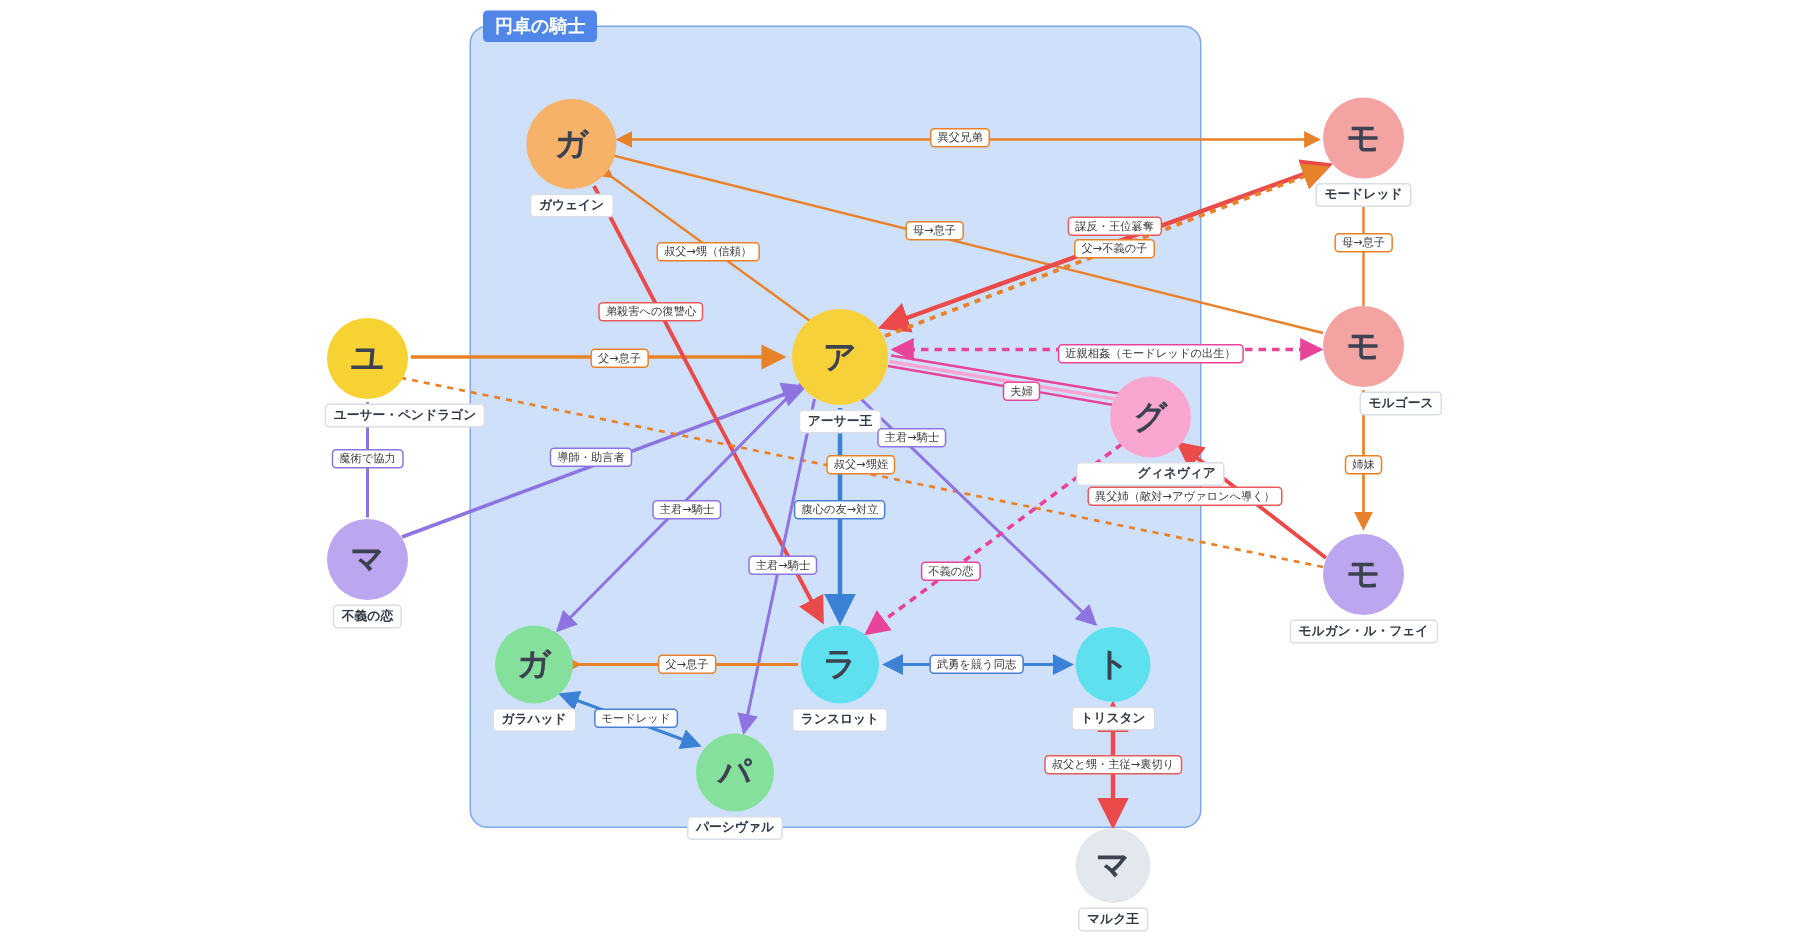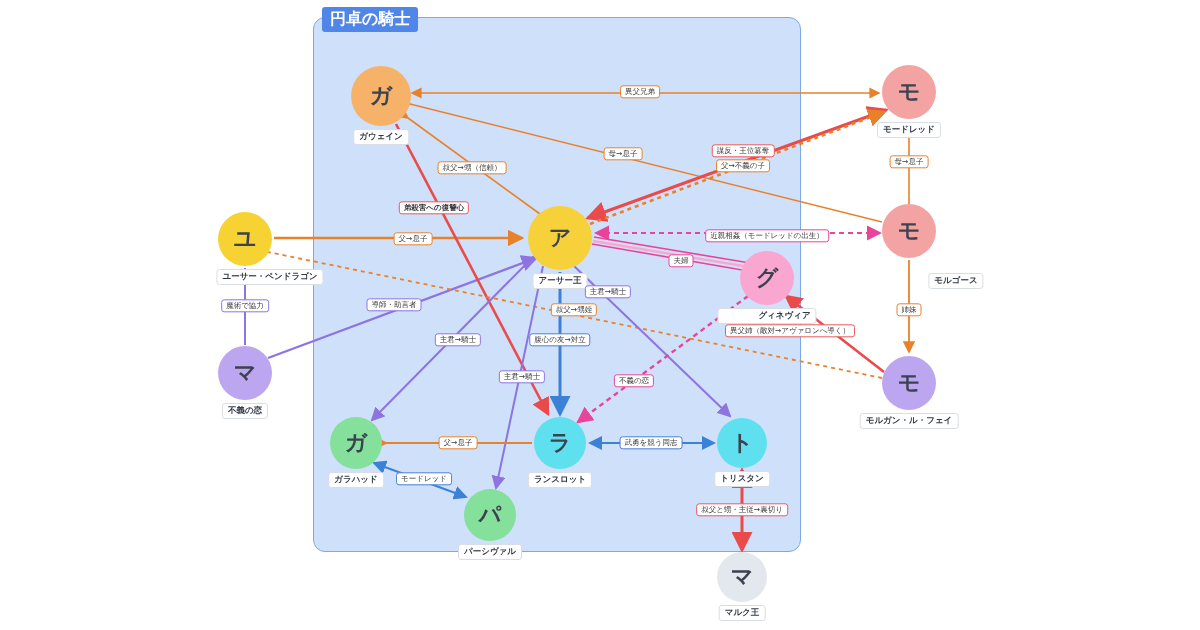--- a/index.html
+++ b/index.html
@@ -7,21 +7,21 @@
        font-family:"DejaVu Sans","Liberation Sans",sans-serif;}
   #stage{position:relative;width:1200px;height:630px;background:#ffffff;}
   svg#wires{position:absolute;left:0;top:0;width:1200px;height:630px;}
 
   .cluster{position:absolute;border-radius:12px;box-sizing:border-box;}
   .cluster.knights{left:313px;top:17px;width:488px;height:535px;
       background:#cfe0fa;border:1px solid #7da9ea;}
   .cluster.foes{left:849px;top:17px;width:130px;height:427px;
       background:#fbd5d5;border:1px solid #f0a2a2;}
   .cluster-title{position:absolute;top:-11px;left:8px;padding:2px 8px;
-      border-radius:3px;font-size:16px;font-weight:bold;color:#fff;white-space:nowrap;}
+      border-radius:3px;font-size:12px;font-weight:bold;color:#fff;white-space:nowrap;}
   .cluster.knights .cluster-title{background:#4f86e8;}
   .cluster.foes   .cluster-title{background:#e8414a;}
 
   .node{position:absolute;border-radius:50%;display:flex;align-items:center;
         justify-content:center;font-size:22px;font-weight:bold;color:#3c4250;}
   .node-label{position:absolute;transform:translateX(-50%);white-space:nowrap;
       background:#ffffff;border:1px solid #d9dde5;border-radius:3px;
       padding:1px 5px;font-size:8.5px;font-weight:bold;color:#333b47;}
 
   .elabel{position:absolute;transform:translate(-50%,-50%);white-space:nowrap;
@@ -171,34 +171,34 @@
         <span>マ</span>
       </div>
       <div class="node-label" style="left: 742px; top: 605px; text-align: center;">マルク王</div>
       <div class="node" style="left: 882px; top: 65px; height: 54px; width: 54px; background: rgb(244, 163, 163);">
         <span>モ</span>
       </div>
       <div class="node-label" style="left: 909px; top: 122px;">モードレッド</div>
       <div class="node" style="left: 882px; top: 204px; height: 54px; width: 54px; background: rgb(244, 163, 163);">
         <span>モ</span>
       </div>
-      <div class="node-label" style="left: 956px; top: 261px; margin-top: 12px;">モルゴース</div>
+      <div class="node-label" style="left: 934px; top: 261px;">モルゴース</div>
       <div class="node" style="left: 882px; top: 356px; height: 54px; width: 54px; background: rgb(189, 166, 240);">
         <span>モ</span>
       </div>
       <div class="node-label" style="left: 909px; top: 413px;">モルガン・ル・フェイ</div>
     </div>
   <div id="labels-layer">
       <div class="elabel or" style="left: 413px; top: 239px;">父→息子</div>
       <div class="elabel pu" style="left: 245px; top: 306px;">魔術で協力</div>
       <div class="elabel pu" style="left: 394px; top: 305px;">導師・助言者</div>
       <div class="elabel or" style="left: 640px; top: 92px;">異父兄弟</div>
       <div class="elabel or" style="left: 623px; top: 154px;">母→息子</div>
       <div class="elabel or" style="left: 472px; top: 168px;">叔父→甥（信頼）</div>
-      <div class="elabel rd" style="left: 434px; top: 208px; font-weight: bold;">弟殺害への復讐心</div>
+      <div class="elabel rd" style="left: 434px; top: 208px;">弟殺害への復讐心</div>
       <div class="elabel rd" style="left: 743px; top: 151px;">謀反・王位簒奪</div>
       <div class="elabel or" style="left: 743px; top: 166px;">父→不義の子</div>
       <div class="elabel pk" style="left: 767px; top: 236px;">近親相姦（モードレッドの出生）</div>
       <div class="elabel pk" style="left: 681px; top: 261px;">夫婦</div>
       <div class="elabel or" style="left: 574px; top: 310px;">叔父→甥姪</div>
       <div class="elabel bl" style="left: 560px; top: 340px;">腹心の友→対立</div>
       <div class="elabel pu" style="left: 608px; top: 292px;">主君→騎士</div>
       <div class="elabel pu" style="left: 458px; top: 340px;">主君→騎士</div>
       <div class="elabel pu" style="left: 522px; top: 377px;">主君→騎士</div>
       <div class="elabel rd" style="left: 790px; top: 331px;">異父姉（敵対→アヴァロンへ導く）</div>

